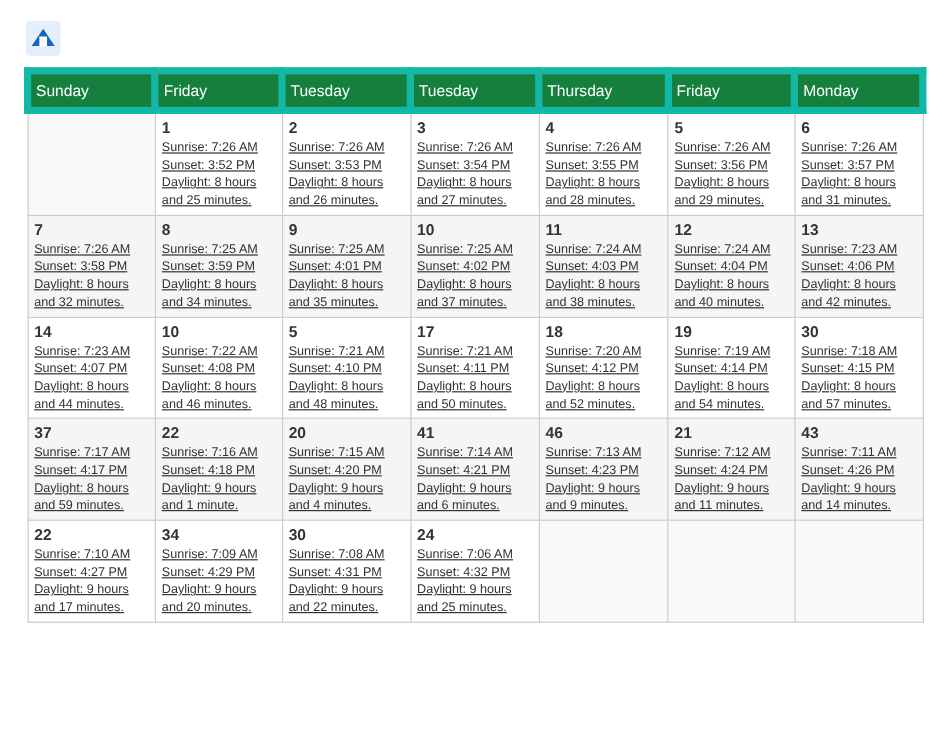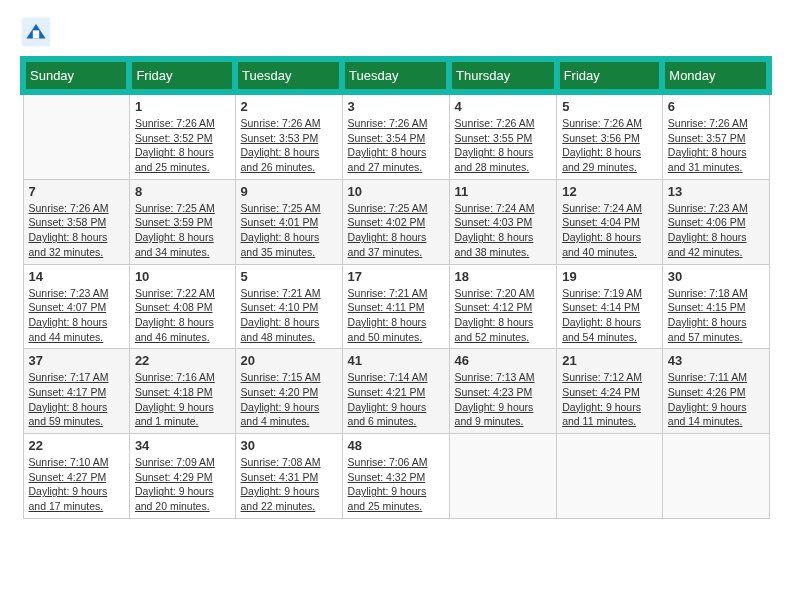--- a/index.html
+++ b/index.html
@@ -255,21 +255,21 @@
         </td>
         <td>
           <span class="day-number">34</span>
           <div class="cell-info">Sunrise: 7:09 AM<br>Sunset: 4:29 PM<br>Daylight: 9 hours<br>and 20 minutes.</div>
         </td>
         <td>
           <span class="day-number">30</span>
           <div class="cell-info">Sunrise: 7:08 AM<br>Sunset: 4:31 PM<br>Daylight: 9 hours<br>and 22 minutes.</div>
         </td>
         <td>
-          <span class="day-number">48</span>
+          <span class="day-number">24</span>
           <div class="cell-info">Sunrise: 7:06 AM<br>Sunset: 4:32 PM<br>Daylight: 9 hours<br>and 25 minutes.</div>
         </td>
         <td class="empty-cell"></td>
         <td class="empty-cell"></td>
         <td class="empty-cell"></td>
       </tr>
     </tbody>
 </table>
 
 </body></html>

